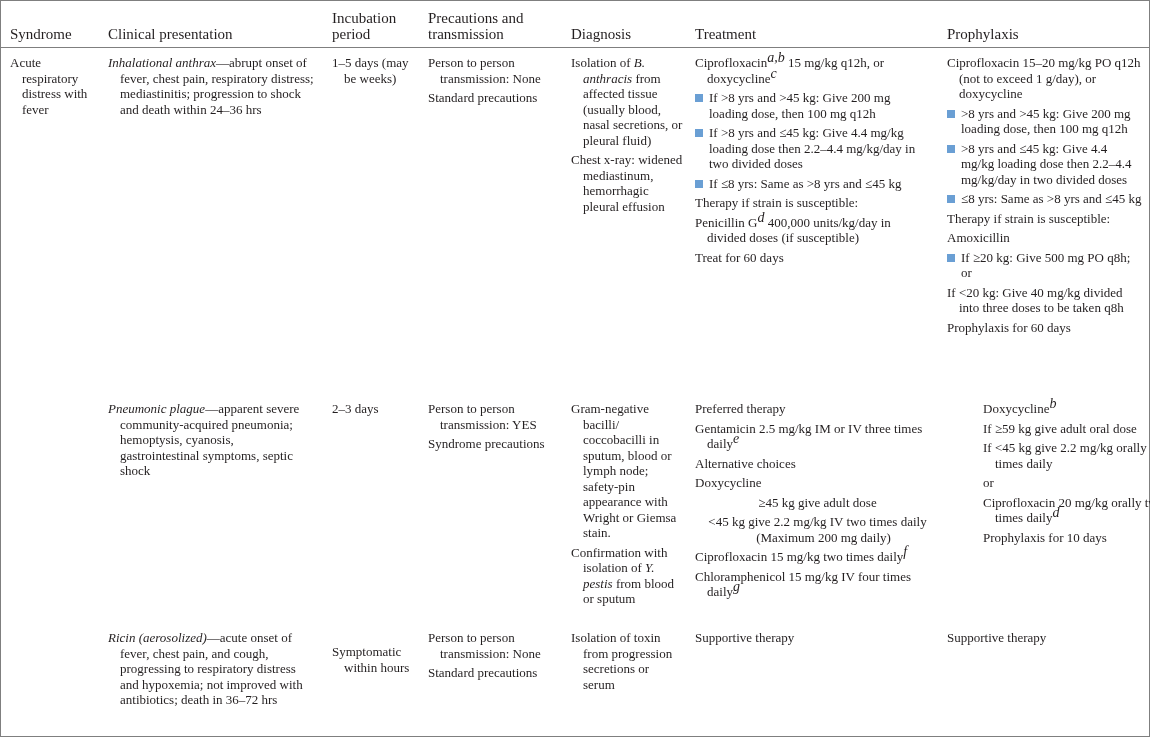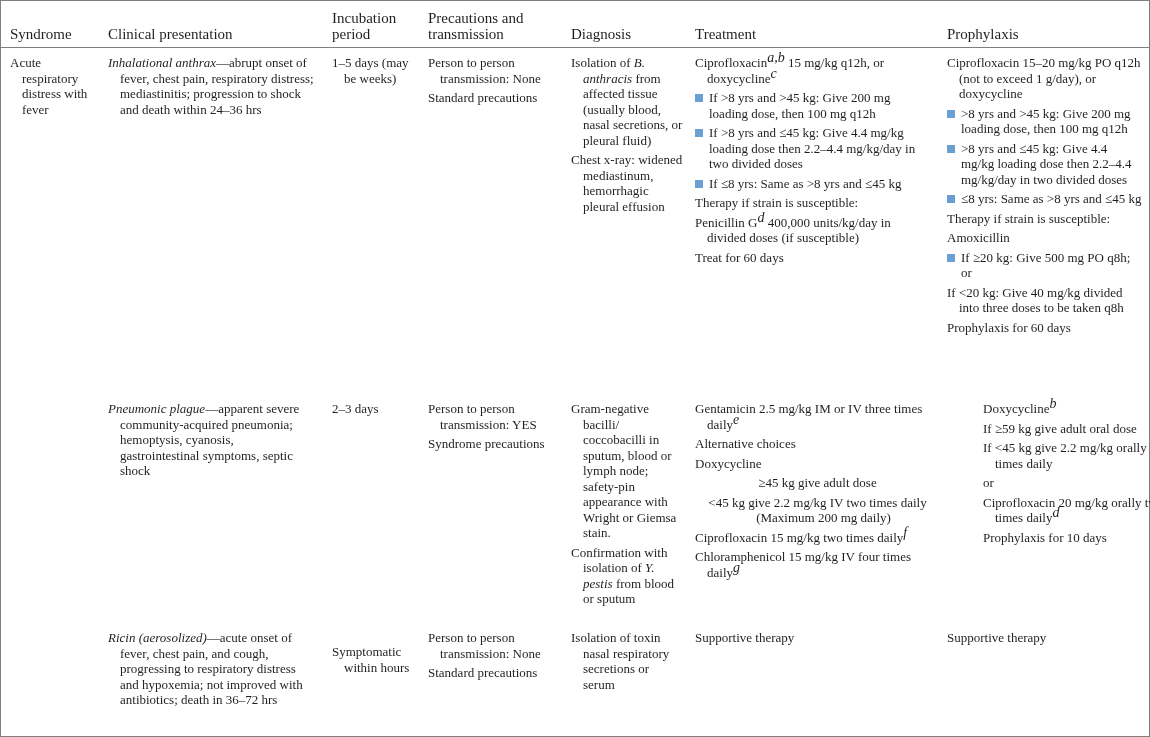--- a/index.html
+++ b/index.html
@@ -84,20 +84,21 @@
 </div>
 <div class="col" style="left:428px; top:401px; width:130px;">
   <p class="p">Person to person transmission: YES</p>
   <p class="p">Syndrome precautions</p>
 </div>
 <div class="col" style="left:571px; top:401px; width:112px;">
   <p class="p">Gram-negative bacilli/ coccobacilli in sputum, blood or lymph node; safety-pin appearance with Wright or Giemsa stain.</p>
   <p class="p"><span>Confirmation with isolation of </span><i>Y. pestis</i><span> from blood or sputum</span></p>
 </div>
 <div class="col" style="left:695px; top:401px; width:235px;">
+  <p class="p">Preferred therapy</p>
   <p class="p"><span>Gentamicin 2.5 mg/kg IM or IV three times daily</span><sup>e</sup></p>
   <p class="p">Alternative choices</p>
   <p class="p">Doxycycline</p>
   <p class="sub">≥45 kg give adult dose</p>
   <p class="sub">&lt;45 kg give 2.2 mg/kg IV two times daily (Maximum 200 mg daily)</p>
   <p class="p"><span>Ciprofloxacin 15 mg/kg two times daily</span><sup>f</sup></p>
   <p class="p"><span>Chloramphenicol 15 mg/kg IV four times daily</span><sup>g</sup></p>
 </div>
 <div class="col" style="left:983px; top:401px; width:195px;">
   <p class="p"><span>Doxycycline</span><sup>b</sup></p>
@@ -112,20 +113,20 @@
   <p class="p"><i>Ricin (aerosolized)</i><span>—acute onset of fever, chest pain, and cough, progressing to respiratory distress and hypoxemia; not improved with antibiotics; death in 36–72 hrs</span></p>
 </div>
 <div class="col" style="left:332px; top:644px; width:80px;">
   <p class="p">Symptomatic within hours</p>
 </div>
 <div class="col" style="left:428px; top:630px; width:130px;">
   <p class="p">Person to person transmission: None</p>
   <p class="p">Standard precautions</p>
 </div>
 <div class="col" style="left:571px; top:630px; width:112px;">
-  <p class="p">Isolation of toxin nasal respiratory secretions or serum</p>
+  <p class="p">Isolation of toxin from progression secretions or serum</p>
 </div>
 <div class="col" style="left:695px; top:630px; width:235px;">
   <p class="p">Supportive therapy</p>
 </div>
 <div class="col" style="left:947px; top:630px; width:195px;">
   <p class="p">Supportive therapy</p>
 </div>
 
 </body></html>

